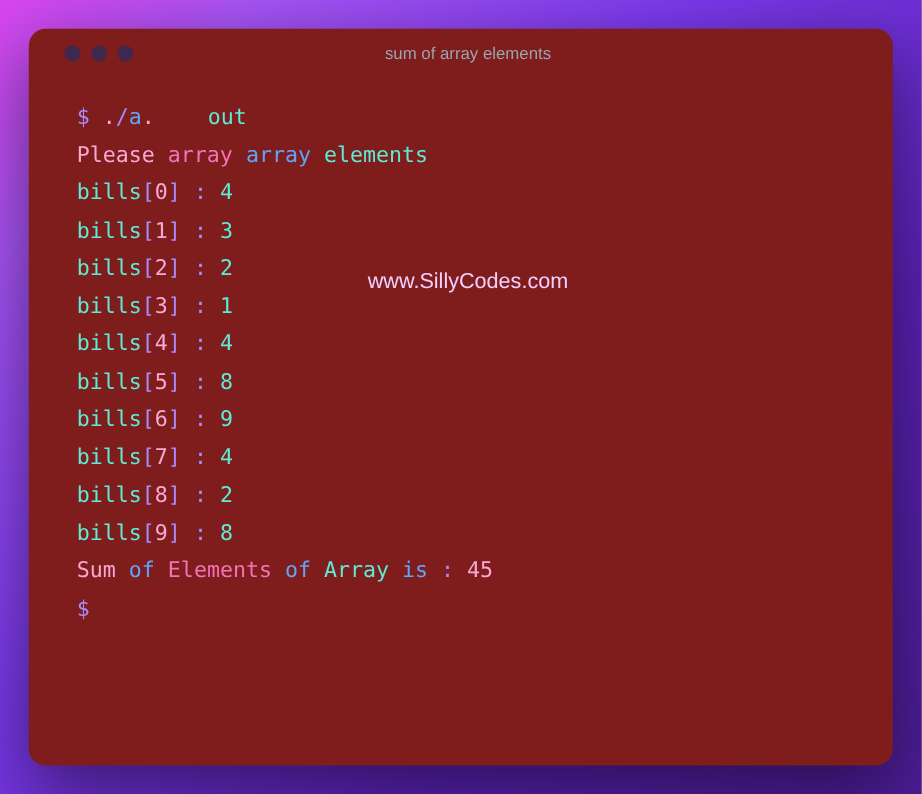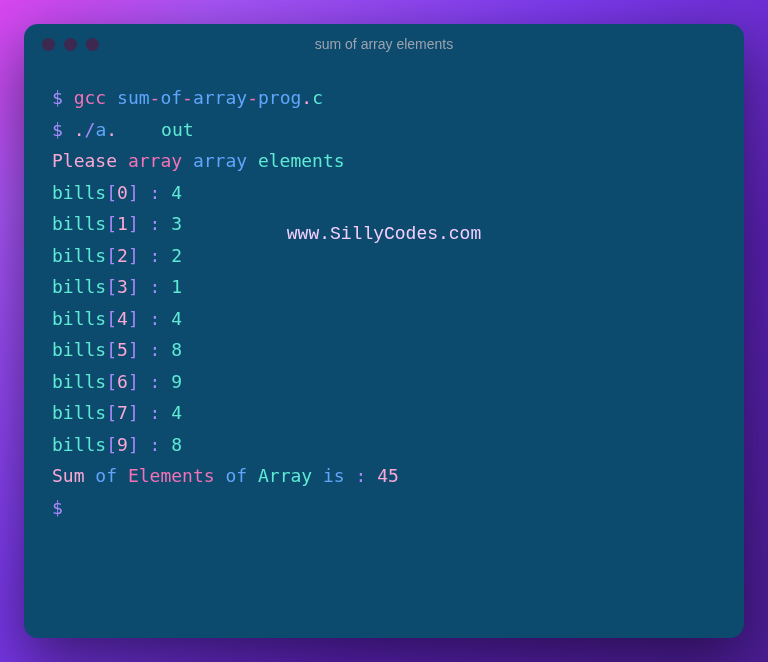--- a/index.html
+++ b/index.html
@@ -13,26 +13,27 @@
       background: linear-gradient(135deg, #d946ef 0%, #a855f7 15%, #7c3aed 40%, #5b21b6 70%, #4c1d95 100%);
       display: flex;
       align-items: center;
       justify-content: center;
       font-family: 'Menlo', 'Monaco', 'Consolas', monospace;
       overflow: hidden;
     }
     .window {
       width: 720px;
       height: 614px;
-      background: #0c4a6e;
+      background: #7f1d1d;
       border-radius: 14px;
       box-shadow: 0 20px 60px rgba(0,0,0,0.5);
       display: flex;
       flex-direction: column;
       position: relative;
+      padding-left: 12px;
     }
     .titlebar {
       height: 40px;
       display: flex;
       align-items: center;
       padding: 0 18px;
       position: relative;
     }
     .dots {
       display: flex;
@@ -87,56 +88,56 @@
     .sum-elem { color: #f472b6; }
     .sum-arr { color: #5eead4; }
     .sum-is { color: #60a5fa; margin-top: 28px; }
     .sum-num { color: #f9a8d4; }
     .watermark {
       position: absolute;
       top: 155px;
       left: 50%;
       transform: translateX(-50%);
       color: #f5d0fe;
-      font-family: Liberation Mono, monospace;
+      font-family: Liberation Sans, sans-serif;
       font-size: 18px;
       font-weight: 500;
       pointer-events: none;
     }
   </style>
 </head>
 <body>
 
 <div class="window">
   <div class="titlebar">
     <div class="dots">
       <div class="dot"></div>
       <div class="dot"></div>
       <div class="dot"></div>
     </div>
     <div class="title">sum of array elements</div>
   </div>
   <div class="terminal">
     <div class="watermark">www.SillyCodes.com</div>
 
-    <div class="line"><span class="prompt">$</span> <span class="cmd-gcc">gcc</span> <span class="cmd-arg">sum</span><span class="cmd-dash">-</span><span class="cmd-arg">of</span><span class="cmd-dash">-</span><span class="cmd-arg">array</span><span class="cmd-dash">-</span><span class="cmd-arg">prog</span><span class="cmd-dot">.</span><span class="cmd-c">c</span></div>
 
     <div class="line"><span class="prompt">$</span> <span class="cmd-dot">.</span><span class="cmd-slash">/</span><span class="cmd-a">a</span><span class="cmd-dot">.</span><span class="cmd-out">out</span></div>
 
     <div class="line"><span class="word-please">Please</span> <span class="word-input">array</span> <span class="word-array">array</span> <span class="word-elements">elements</span></div>
 
     <div id="entries">
         <div class="line"><span class="bills">bills</span><span class="bracket">[</span><span class="idx">0</span><span class="bracket">]</span> <span class="colon">:</span> <span class="value">4</span></div>
         <div class="line"><span class="bills">bills</span><span class="bracket">[</span><span class="idx">1</span><span class="bracket">]</span> <span class="colon">:</span> <span class="value">3</span></div>
         <div class="line"><span class="bills">bills</span><span class="bracket">[</span><span class="idx">2</span><span class="bracket">]</span> <span class="colon">:</span> <span class="value">2</span></div>
         <div class="line"><span class="bills">bills</span><span class="bracket">[</span><span class="idx">3</span><span class="bracket">]</span> <span class="colon">:</span> <span class="value">1</span></div>
         <div class="line"><span class="bills">bills</span><span class="bracket">[</span><span class="idx">4</span><span class="bracket">]</span> <span class="colon">:</span> <span class="value">4</span></div>
         <div class="line"><span class="bills">bills</span><span class="bracket">[</span><span class="idx">5</span><span class="bracket">]</span> <span class="colon">:</span> <span class="value">8</span></div>
         <div class="line"><span class="bills">bills</span><span class="bracket">[</span><span class="idx">6</span><span class="bracket">]</span> <span class="colon">:</span> <span class="value">9</span></div>
         <div class="line"><span class="bills">bills</span><span class="bracket">[</span><span class="idx">7</span><span class="bracket">]</span> <span class="colon">:</span> <span class="value">4</span></div>
+        <div class="line"><span class="bills">bills</span><span class="bracket">[</span><span class="idx">8</span><span class="bracket">]</span> <span class="colon">:</span> <span class="value">2</span></div>
         <div class="line"><span class="bills">bills</span><span class="bracket">[</span><span class="idx">9</span><span class="bracket">]</span> <span class="colon">:</span> <span class="value">8</span></div>
       </div>
 
     <div class="line"><span class="sum-sum">Sum</span> <span class="sum-of">of</span> <span class="sum-elem">Elements</span> <span class="sum-of">of</span> <span class="sum-arr">Array</span> <span class="sum-is">is</span> <span class="colon">:</span> <span class="sum-num">45</span></div>
 
     <div class="line"><span class="prompt">$</span></div>
   </div>
 </div>
 
 </body></html>

